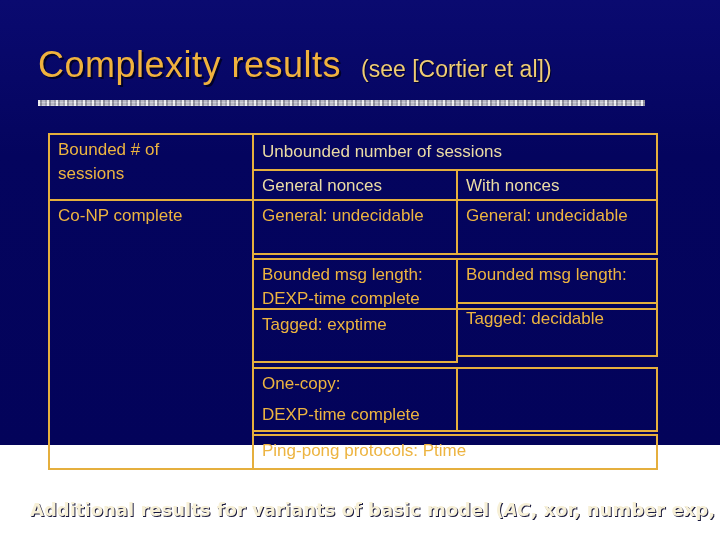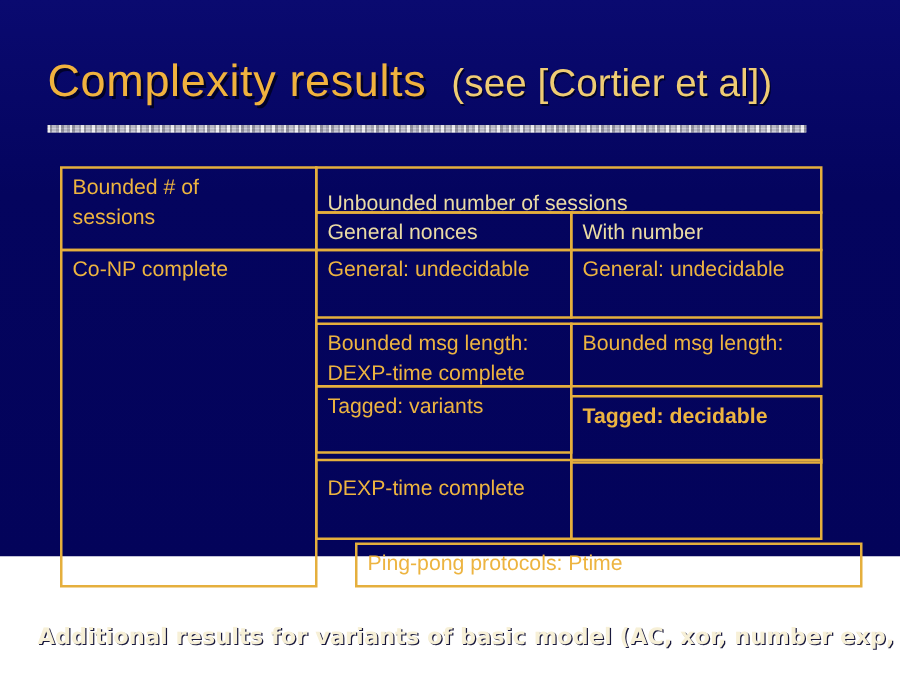--- a/index.html
+++ b/index.html
@@ -19,21 +19,21 @@
     position: absolute; left: 38px; top: 44px;
     display: flex; align-items: baseline; gap: 20px;
     white-space: nowrap;
   }
   .title {
     font-size: 36px; line-height: 42px;
     color: #f0b23e; letter-spacing: 0.5px;
     text-shadow: 2px 2px 0 rgba(0,0,30,0.85);
   }
   .subtitle {
-    font-size: 31px;
+    font-size: 23px;
     color: #efcc74;
     text-shadow: 1px 1px 0 rgba(0,0,30,0.85);
   }
 
   
   .divider {
     position: absolute; left: 38px; top: 100px;
     width: 607px; height: 6px;
     background-color: #b9b9c4;
     background-image:
@@ -58,45 +58,45 @@
     border: 2px solid #e5af3d;
     color: #edb440;
     font-size: 17px; line-height: 24px;
     padding: 3px 8px;
   }
   .cell .line { display: block; }
   .hdr { color: #ebdca4; }
 
   .c-bheader   { left: 0;     top: 0;     width: 206px; height: 68px;  }
   .c-bbody     { left: 0;     top: 66px;  width: 206px; height: 271px; }
-  .c-unbounded { left: 204px; top: 0;     width: 406px; height: 38px;  padding-top: 16px; }
+  .c-unbounded { left: 204px; top: 0;     width: 406px; height: 38px;  padding-top: 5px; }
   .c-without   { left: 204px; top: 36px;  width: 206px; height: 32px;  }
   .c-with      { left: 408px; top: 36px;  width: 202px; height: 32px;  }
   .c-gen1      { left: 204px; top: 66px;  width: 206px; height: 56px;  }
   .c-gen2      { left: 408px; top: 66px;  width: 202px; height: 56px;  }
   .c-bm1       { left: 204px; top: 125px; width: 206px; height: 52px;  }
   .c-bm2       { left: 408px; top: 125px; width: 202px; height: 52px;  }
   .c-tag1      { left: 204px; top: 175px; width: 206px; height: 55px;  }
-  .c-tag2      { left: 408px; top: 183px; width: 202px; height: 55px; font-weight: bold;  }
+  .c-tag2      { left: 408px; top: 169px; width: 202px; height: 55px;  }
   .c-oc1       { left: 204px; top: 234px; width: 206px; height: 65px;  }
   .c-oc2       { left: 408px; top: 234px; width: 202px; height: 65px;  }
-  .c-pp        { left: 204px; top: 301px; width: 406px; height: 36px; margin-left: 32px;  }
+  .c-pp        { left: 204px; top: 301px; width: 406px; height: 36px;  }
   .c-oc1 .line2 { margin-top: 7px; }
 
   
   .footer {
     position: absolute; left: 30px; top: 497px;
     width: 690px;
     white-space: nowrap; overflow: hidden;
     font-family: "DejaVu Sans", sans-serif;
     font-weight: bold; font-size: 18px; line-height: 26px;
     color: #f7f0d7;
     text-shadow: 1px 1px 0 rgba(0,0,40,0.9);
   }
-  .footer .it { }
+  .footer .it { font-style: italic; }
 </style>
 </head>
 <body>
 
 <div class="slide">
 
   <div class="title-row">
     <span class="title">Complexity results</span>
     <span class="subtitle">(see [Cortier et al])</span>
   </div>
@@ -116,49 +116,50 @@
 
     <div class="cell c-unbounded hdr">
       <span class="line">Unbounded number of sessions</span>
     </div>
 
     <div class="cell c-without hdr">
       <span class="line">General nonces</span>
     </div>
 
     <div class="cell c-with hdr">
-      <span class="line">With number</span>
+      <span class="line">With nonces</span>
     </div>
 
     <div class="cell c-gen1">
       <span class="line">General: undecidable</span>
     </div>
 
     <div class="cell c-gen2">
       <span class="line">General: undecidable</span>
     </div>
 
     <div class="cell c-bm1">
       <span class="line">Bounded msg length:</span>
       <span class="line">DEXP-time complete</span>
     </div>
 
     <div class="cell c-bm2">
       <span class="line">Bounded msg length:</span>
     </div>
 
     <div class="cell c-tag1">
-      <span class="line">Tagged: variants</span>
+      <span class="line">Tagged: exptime</span>
     </div>
 
     <div class="cell c-tag2">
       <span class="line">Tagged: decidable</span>
     </div>
 
     <div class="cell c-oc1">
+      <span class="line">One-copy:</span>
       <span class="line line2">DEXP-time complete</span>
     </div>
 
     <div class="cell c-oc2">
       <span class="line"></span>
     </div>
 
     <div class="cell c-pp">
       <span class="line">Ping-pong protocols: Ptime</span>
     </div>

